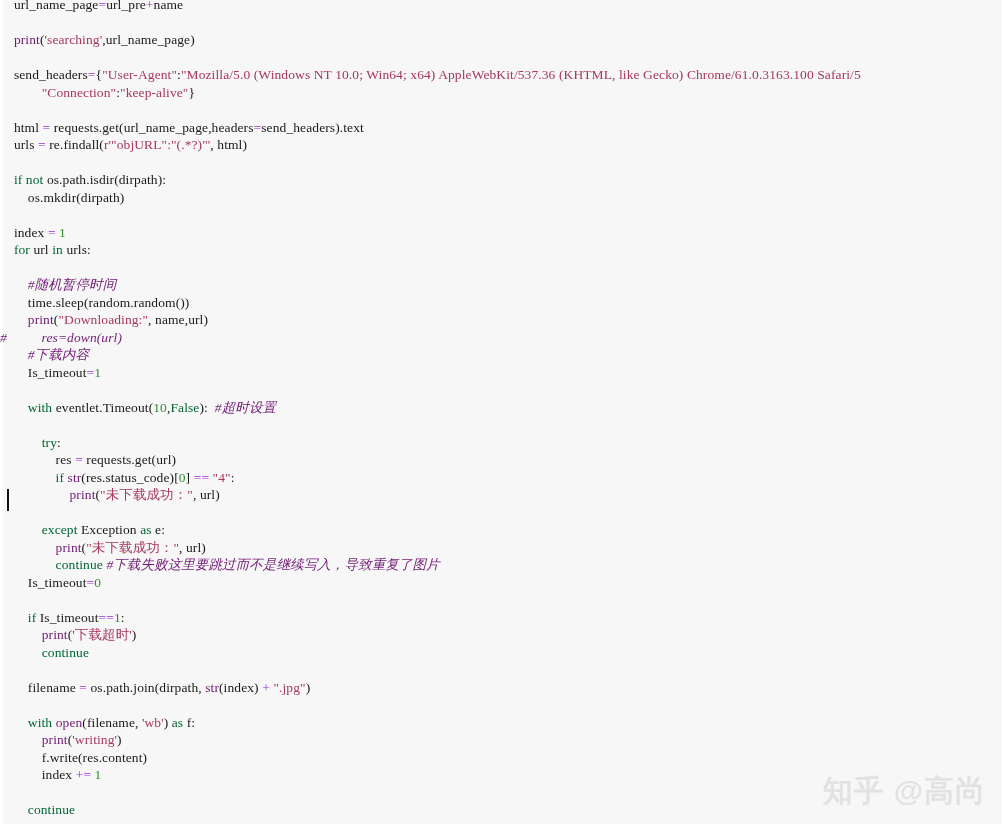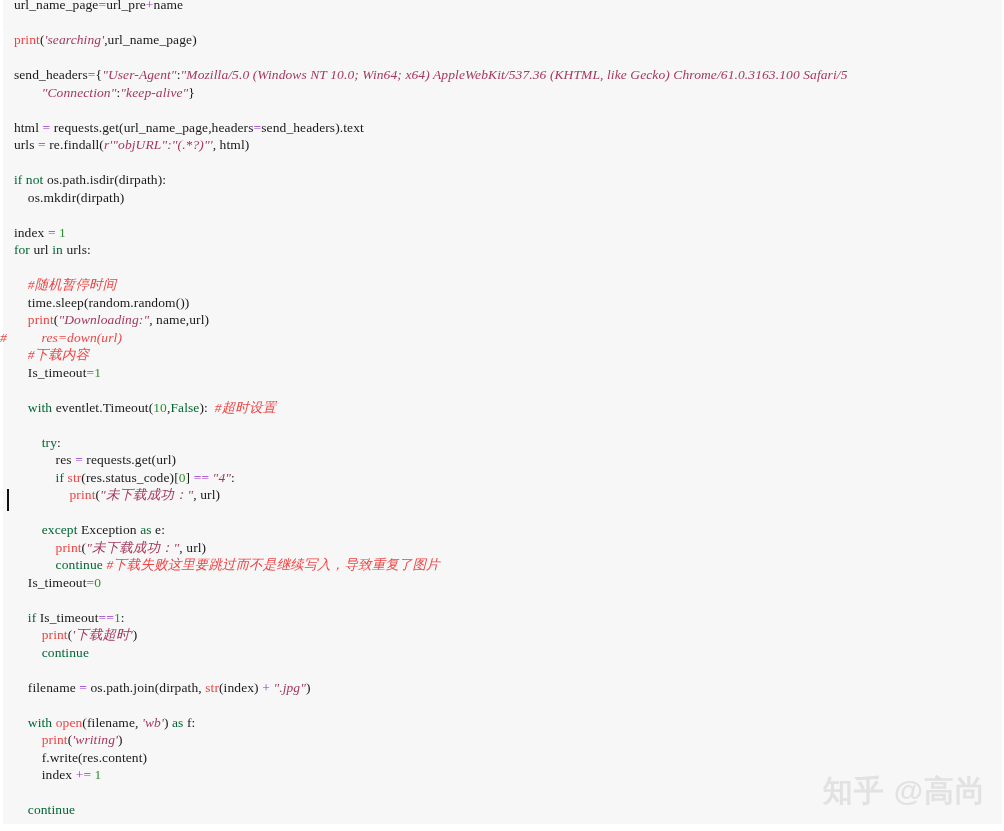--- a/index.html
+++ b/index.html
@@ -50,23 +50,23 @@
   }
 
   .line {
     height: 17.5px;
     white-space: pre;
     overflow: hidden;
   }
 
   
   .kw      { color: #006633; font-weight: normal; }      
-  .fn      { color: #ef4444; }                         
-  .str     { color: #a6385b; font-style: italic; }                         
-  .cmt     { color: #ef4444; font-style: italic; }     
+  .fn      { color: #701a75; }                         
+  .str     { color: #a6385b; }                         
+  .cmt     { color: #701a75; font-style: italic; }     
   .num     { color: #2f8f2f; }                         
   .op      { color: #9b30c9; }                         
   .pl      { color: #1a1a1a; }                         
 
   
   .caret {
     position: absolute;
     left: 7px;
     top: 489px;
     width: 2px;

